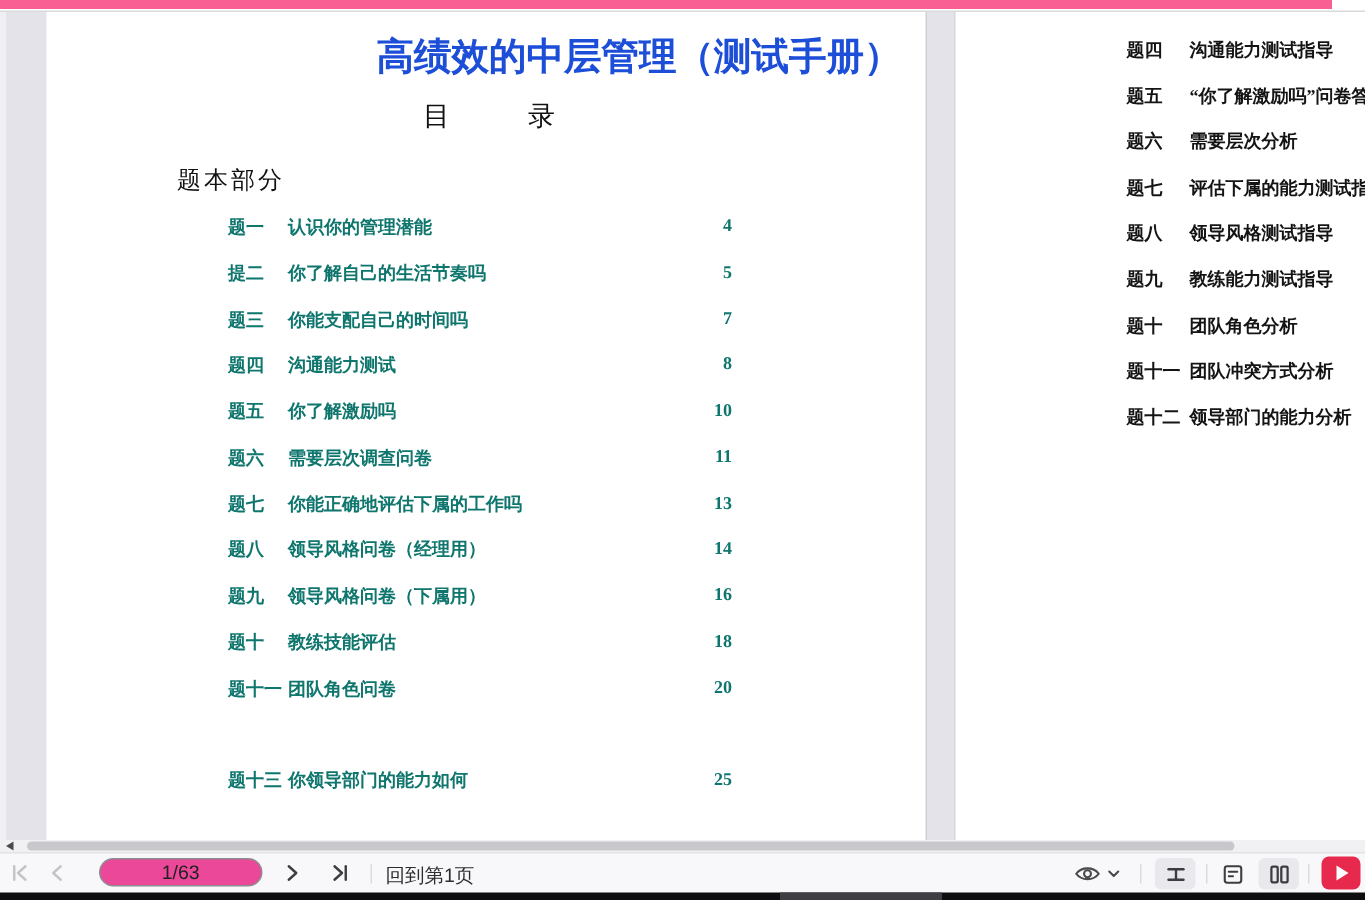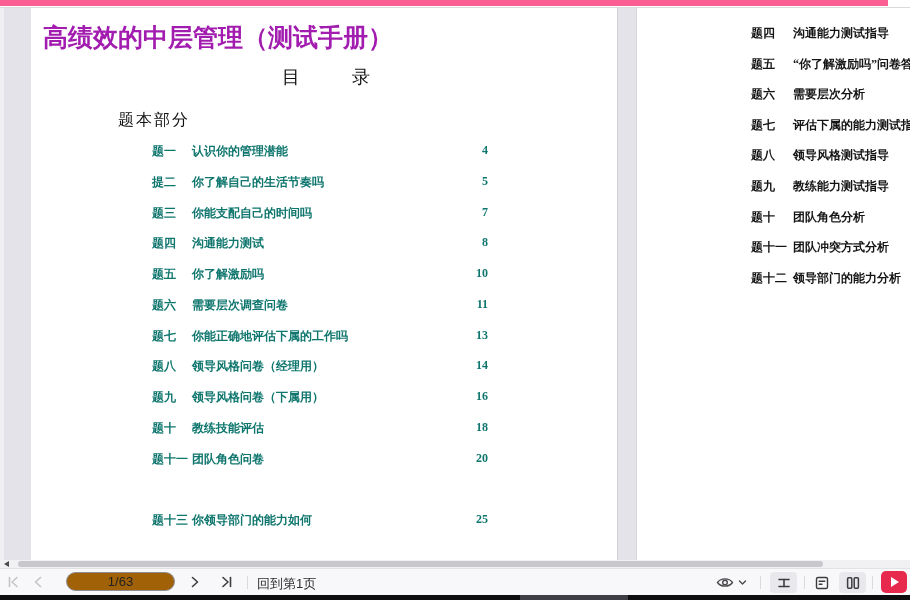--- a/index.html
+++ b/index.html
@@ -10,22 +10,22 @@
   
   .top-strip{position:absolute;top:0;left:0;width:910px;height:7px;background:#ffffff;border-bottom:1px solid #d9d9dc;}
   .top-accent{position:absolute;top:0;left:0;width:888px;height:6px;background:#fa5f94;}
   
   .viewer{position:absolute;top:8px;left:0;width:910px;height:552px;background:#e4e3e9;}
   .left-sliver{position:absolute;top:0;left:0;width:4px;height:552px;background:#f0eff4;}
   .page{position:absolute;top:0;background:#ffffff;overflow:hidden;}
   .page-left{left:31px;width:586px;height:552px;border-right:1px solid #cfcfd6;}
   .page-right{left:636px;width:274px;height:552px;border-left:1px solid #d6d6dc;}
   .doc-title{
-    position:absolute;left:12px;top:13px;width:570px;text-align:left;
-    font:700 25px "Liberation Sans","DejaVu Sans",sans-serif;color:#a21caf;
+    position:absolute;left:0;top:13px;width:570px;text-align:right;
+    font:700 25px "Liberation Sans","DejaVu Sans",sans-serif;color:#1d4ed8;
     letter-spacing:0px;white-space:nowrap;
   }
   .toc-head-char{
     position:absolute;top:57px;font:400 18px "Liberation Serif","DejaVu Serif",serif;color:#111;
   }
   .toc-head-1{left:251px;}
   .toc-head-2{left:321px;}
   .section-heading{
     position:absolute;left:87px;top:102px;
     font:400 16px "Liberation Serif","DejaVu Serif",serif;color:#111;letter-spacing:2px;white-space:nowrap;
@@ -48,21 +48,21 @@
     border-top:3px solid transparent;border-bottom:3px solid transparent;border-right:5px solid #4a4a4e;
   }
   .hscroll-thumb{position:absolute;left:18px;top:1px;width:805px;height:6px;border-radius:3px;background:#c7c7cc;}
   
   .toolbar{position:absolute;top:568px;left:0;width:910px;height:27px;background:#f8f8fa;border-top:1px solid #e2e2e4;}
   .tb-icon{position:absolute;background:none;border:none;padding:0;cursor:pointer;line-height:0;}
   .c-disabled{color:#c4c4c8;}
   .c-dark{color:#3d3d40;}
   .page-input{
     position:absolute;left:66px;top:3px;width:109px;height:19px;box-sizing:border-box;
-    border:1px solid #8c8c92;border-radius:10px;background:#a16207;
+    border:1px solid #8c8c92;border-radius:10px;background:#ec4899;
     font:400 13px "Liberation Sans","DejaVu Sans",sans-serif;color:#222;text-align:center;outline:none;padding:0;
   }
   .tb-div{position:absolute;top:7px;width:1px;height:13px;background:#dadadd;}
   .back-link{
     position:absolute;left:257px;top:6px;background:none;border:none;padding:0;cursor:pointer;
     font:400 13px "Liberation Sans","DejaVu Sans",sans-serif;color:#2e2e30;white-space:nowrap;
   }
   .tb-btn{
     position:absolute;top:3px;width:27px;height:21px;border:none;border-radius:4px;
     background:#e9e9ed;padding:0;cursor:pointer;line-height:0;color:#3d3d40;

